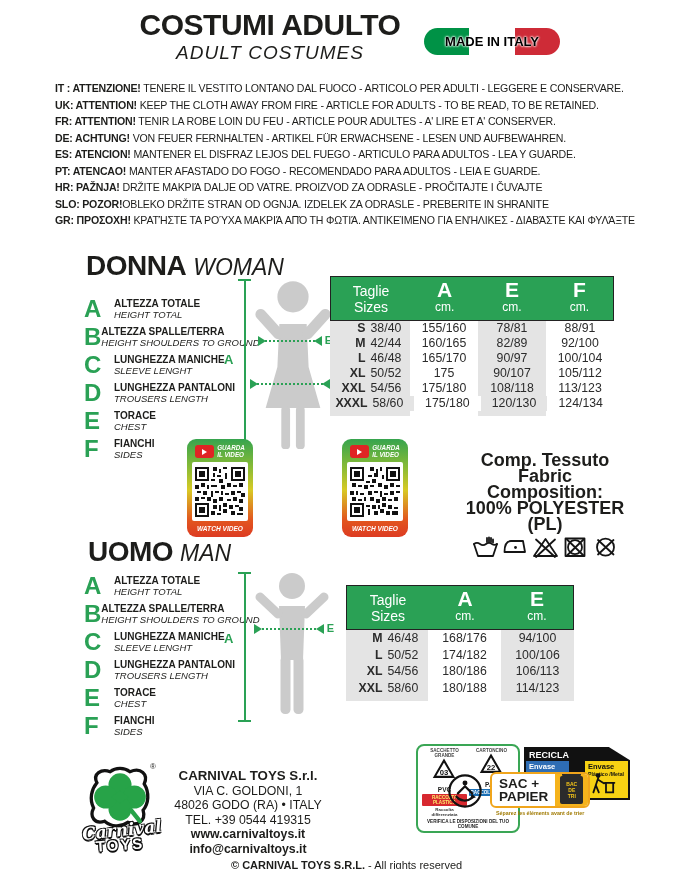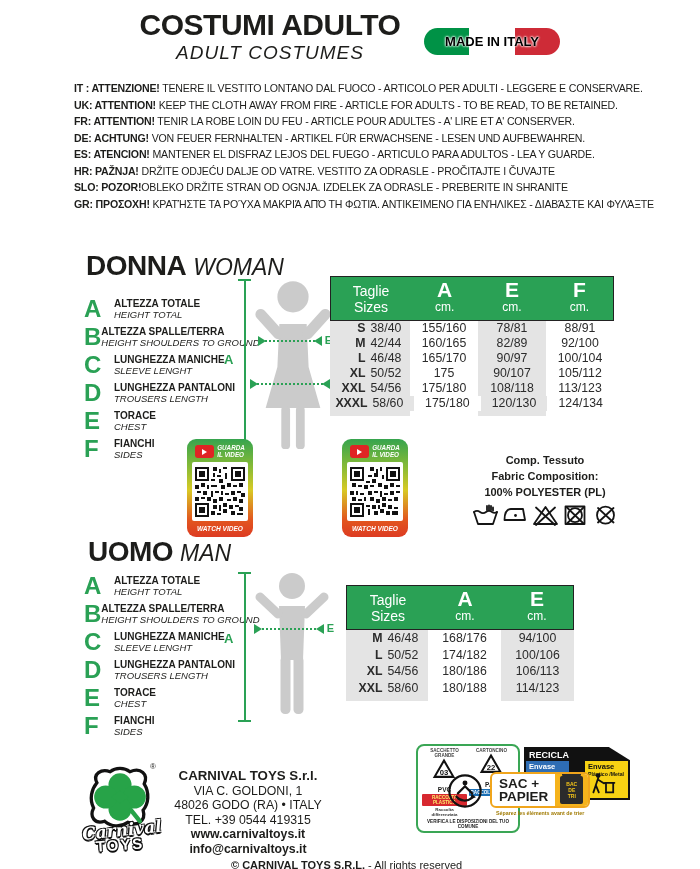--- a/index.html
+++ b/index.html
@@ -10,21 +10,21 @@
   
   .title{left:60px;top:8px;width:420px;text-align:center;font-size:30px;font-weight:800;letter-spacing:-.5px;}
   .subtitle{left:60px;top:42px;width:420px;text-align:center;font-size:19px;font-style:italic;font-weight:500;letter-spacing:1px;}
   .made-badge{left:424px;top:28px;width:136px;height:27px;border-radius:14px;overflow:hidden;display:flex;}
   .made-badge .st{flex:1;}
   .made-text{left:424px;top:28px;width:136px;height:27px;display:flex;align-items:center;justify-content:center;
              font-weight:800;font-size:13px;color:#000;
              text-shadow:0 0 2px #fff,0 0 2px #fff,0 0 3px #fff;}
 
   
-  .warnings{left:74px;top:80px;width:562px;font-size:10.6px;line-height:16.55px;white-space:nowrap;letter-spacing:-.2px;}
+  .warnings{left:55px;top:80px;width:562px;font-size:10.6px;line-height:16.55px;white-space:nowrap;letter-spacing:-.2px;}
   .warnings b{font-weight:700;}
 
   
   .sec-title{font-weight:800;font-size:28px;letter-spacing:-.5px;}
   .sec-title .en{font-weight:400;font-style:italic;font-size:23px;letter-spacing:0;margin-left:7px;text-align:center;}
 
   
   .legend{width:156px;}
   .leg-item{display:flex;height:22.5px;margin-bottom:5.5px;}
   .leg-letter{width:30px;font-size:24px;font-weight:800;color:var(--green);line-height:23px;}
@@ -65,21 +65,21 @@
       background:linear-gradient(180deg,#36a44e 0%,#8cbc35 30%,#d8ca25 52%,#e2571f 82%,#dd3b22 100%);
       display:flex;flex-direction:column;}
   .qr-top{height:21px;display:flex;align-items:center;justify-content:center;gap:3px;}
   .yt{width:19px;height:13px;background:#e02424;border-radius:3px;position:relative;}
   .yt::after{content:"";position:absolute;left:7px;top:3.5px;border:3px solid transparent;border-left:5px solid #fff;}
   .qr-guarda{font-size:6.3px;font-weight:800;color:#fff;line-height:6.6px;font-style:italic;}
   .qr-mid{flex:1;background:#fff;margin:0 3px;border-radius:2px;display:flex;align-items:center;justify-content:center;}
   .qr-bot{height:14px;display:flex;align-items:center;justify-content:center;color:#fff;font-size:6.6px;font-weight:800;font-style:italic;}
 
   
-  .fabric{width:170px;text-align:center;font-weight:700;font-size:11px;line-height:16px;}
+  .fabric{width:170px;text-align:center;font-weight:700;font-size:18px;line-height:16px;}
   .care-row{display:flex;justify-content:center;gap:3px;margin-top:3px;}
   .care-row svg{stroke:#151515;stroke-width:1.8;fill:none;stroke-linecap:round;stroke-linejoin:round;}
 
   
   .logo{width:76px;text-align:center;}
   .logo .script{font-family:"DejaVu Serif",serif;font-style:italic;font-weight:700;font-size:17px;color:#fff;
       text-shadow:-1px -1px 0 #111,1px -1px 0 #111,-1px 1px 0 #111,1px 1px 0 #111,0 2px 0 #111;
       display:block;margin-top:-12px;transform:rotate(-6deg);}
   .logo .toys{font-weight:800;font-size:15px;letter-spacing:2px;color:#fff;
       text-shadow:-1px -1px 0 #111,1px -1px 0 #111,-1px 1px 0 #111,1px 1px 0 #111,0 2px 0 #111;
@@ -141,21 +141,22 @@
     <div class="st" style="background:#ce2b37"></div>
   </div>
   <div class="abs made-text">MADE IN ITALY</div>
 
   <div class="abs warnings">
     <div><b>IT : ATTENZIONE!</b><span> TENERE IL VESTITO LONTANO DAL FUOCO - ARTICOLO PER ADULTI - LEGGERE E CONSERVARE.</span></div>
     <div><b>UK: ATTENTION!</b><span> KEEP THE CLOTH AWAY FROM FIRE - ARTICLE FOR ADULTS - TO BE READ, TO BE RETAINED.</span></div>
     <div><b>FR: ATTENTION!</b><span> TENIR LA ROBE LOIN DU FEU - ARTICLE POUR ADULTES  - A' LIRE ET A' CONSERVER.</span></div>
     <div><b>DE: ACHTUNG!</b><span> VON FEUER FERNHALTEN - ARTIKEL FÜR ERWACHSENE  - LESEN UND AUFBEWAHREN.</span></div>
     <div><b>ES: ATENCION!</b><span> MANTENER EL DISFRAZ LEJOS DEL FUEGO -  ARTICULO PARA ADULTOS - LEA Y GUARDE.</span></div>
-    <div><b>HR: PAŽNJA!</b><span> DRŽITE ODJEĆU DALJE OD VATRE. VESTITO ZA ODRASLE - PROČITAJTE I ČUVAJTE</span></div>
+    <div><b>PT: ATENCAO!</b><span> MANTER AFASTADO DO FOGO - RECOMENDADO PARA ADULTOS - LEIA E GUARDE.</span></div>
+    <div><b>HR: PAŽNJA!</b><span> DRŽITE ΜΑΚΡΙΆ DALJE OD VATRE. PROIZVOD ZA ODRASLE - PROČITAJTE I ČUVAJTE</span></div>
     <div><b>SLO: POZOR!</b><span>OBLEKO DRŽITE STRAN OD OGNJA. IZDELEK ZA ODRASLE - PREBERITE IN SHRANITE</span></div>
     <div><b>GR: ΠΡΟΣΟΧΗ!</b><span> ΚΡΑΤΉΣΤΕ ΤΑ ΡΟΎΧΑ ΜΑΚΡΙΆ ΑΠΌ ΤΗ ΦΩΤΙΆ. ΑΝΤΙΚΕΊΜΕΝΟ ΓΙΑ ΕΝΉΛΙΚΕΣ - ΔΙΑΒΆΣΤΕ ΚΑΙ ΦΥΛΆΞΤΕ</span></div>
   </div>
 
   <div class="abs sec-title" style="left:86px;top:250px;">
     <span>DONNA</span><span class="en">WOMAN</span>
   </div>
 
   <div class="abs legend" style="left:84px;top:297px;">
     <div class="leg-item">

